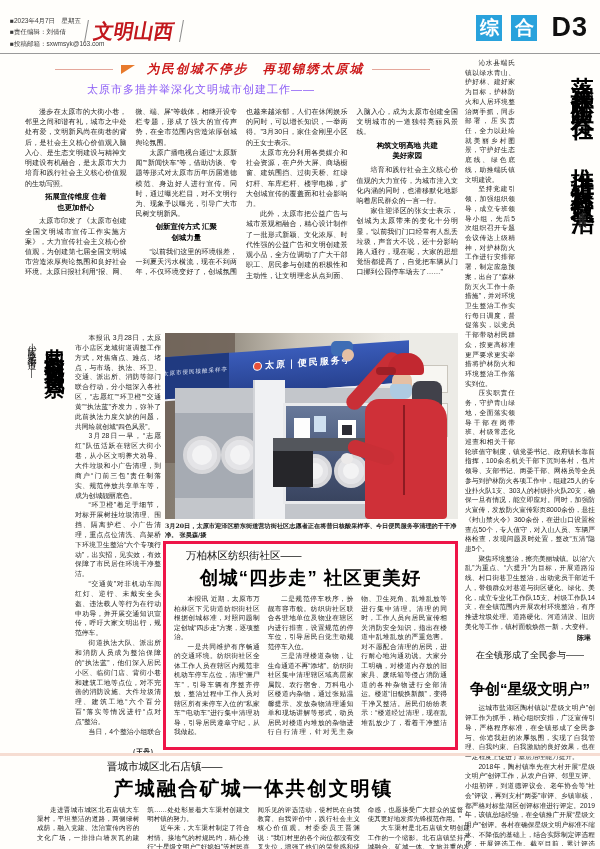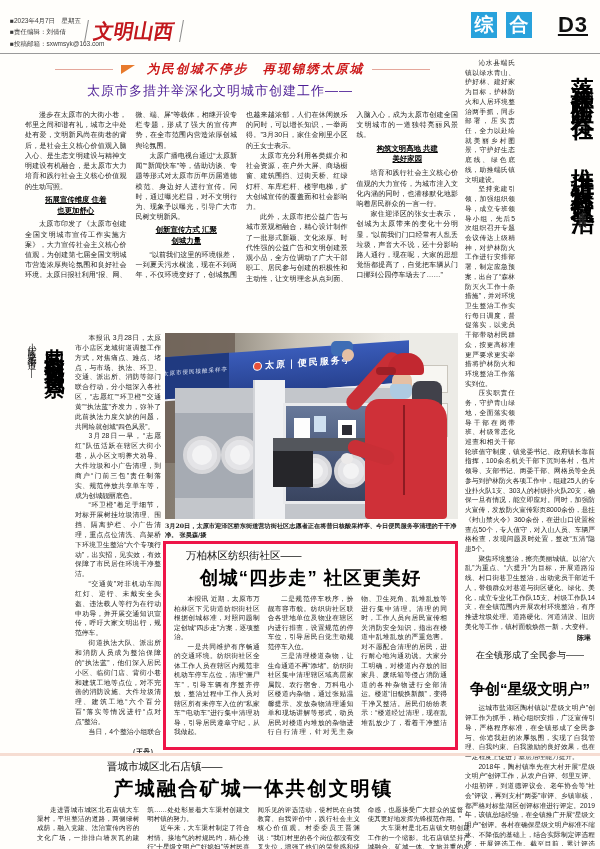--- a/index.html
+++ b/index.html
@@ -6,37 +6,37 @@
   .page{position:relative;width:600px;height:849px;margin:0 auto;background:#fffefb;
         font-family:"Liberation Sans",sans-serif;color:#1c1c1c;overflow:hidden;}
   
   .hdr-info{position:absolute;left:10px;top:15px;font-size:6.5px;line-height:1.75;color:#3a3a3a;}
   .masthead{position:absolute;left:86px;top:20px;color:#c2171d;font-size:20px;font-weight:bold;
             font-family:"DejaVu Serif",serif;transform:skewX(-10deg);
             border-left:1px solid #8a8a8a;border-right:1px solid #8a8a8a;padding:0 7px;line-height:1.1;}
   .section-wrap{position:absolute;right:12px;top:12px;display:flex;align-items:center;gap:6px;}
   .sec-box{display:inline-flex;width:26px;height:26px;background:#29a2dc;color:#fff;font-size:19px;
            font-weight:bold;align-items:center;justify-content:center;margin-left:3px;}
-  .page-no{font-size:22px;font-weight:bold;color:#101010;letter-spacing:1px;margin-left:20px;text-decoration:underline;}
+  .page-no{font-size:27px;font-weight:bold;color:#101010;letter-spacing:1px;margin-left:8px;}
   .hdr-rule{position:absolute;left:0;right:0;top:53px;border-top:1px solid #9a9a9a;}
   
   .slogan-row{position:absolute;left:55px;top:61px;width:375px;display:flex;align-items:center;}
   .slogan-line{flex:1;height:1px;background:#e5a79b;}
   .slogan-flag{width:0;height:0;border-top:9px solid #e87a2c;border-right:14px solid transparent;margin:0 4px 0 8px;}
   .slogan-text{color:#cc1a1a;font-size:12.5px;font-weight:bold;font-style:italic;letter-spacing:2px;
                font-family:Liberation Sans, sans-serif;white-space:nowrap;padding:0 8px;}
   
   .main-art{position:absolute;left:25px;top:82px;width:433px;}
-  .kicker1{font-size:13px;color:#4c1d95;margin-left:62px;letter-spacing:1px;}
+  .kicker1{font-size:11px;color:#8b5cf6;margin-left:62px;letter-spacing:1px;}
   .headline1{font-size:32px;font-weight:bold;text-align:center;letter-spacing:0;margin-top:6px;
              font-family:"DejaVu Sans",sans-serif;color:#000;}
   .main-cols{margin-top:10px;height:176px;column-count:4;column-gap:9px;column-fill:auto;
              font-size:7px;line-height:1.46;text-align:justify;overflow:hidden;color:#222;}
   .para{margin:0;text-indent:2em;}
-  .subhead{margin:3px 18px;text-indent:0;text-align:center;font-weight:bold;font-size:7.4px;color:#000;text-decoration:underline;}
+  .subhead{margin:3px 18px;text-indent:0;text-align:center;font-weight:bold;font-size:7.4px;color:#000;}
   
   .left-art{position:absolute;left:25px;top:333px;width:136px;height:424px;}
   .lv-kicker{position:absolute;left:0;top:3px;writing-mode:vertical-rl;font-size:9px;letter-spacing:3px;color:#111;}
   .lv-head{position:absolute;left:17px;top:0;writing-mode:vertical-rl;font-size:20px;font-weight:bold;
            letter-spacing:3px;color:#000;line-height:1.25;}
   .lbody{position:absolute;left:50px;top:0;width:86px;height:404px;font-size:6.8px;line-height:1.45;
          text-align:justify;overflow:hidden;color:#222;}
   .lbyline{position:absolute;right:4px;bottom:0;font-weight:bold;font-size:7px;}
   
   .photo{position:absolute;left:165px;top:333px;width:293px;height:186px;overflow:hidden;

